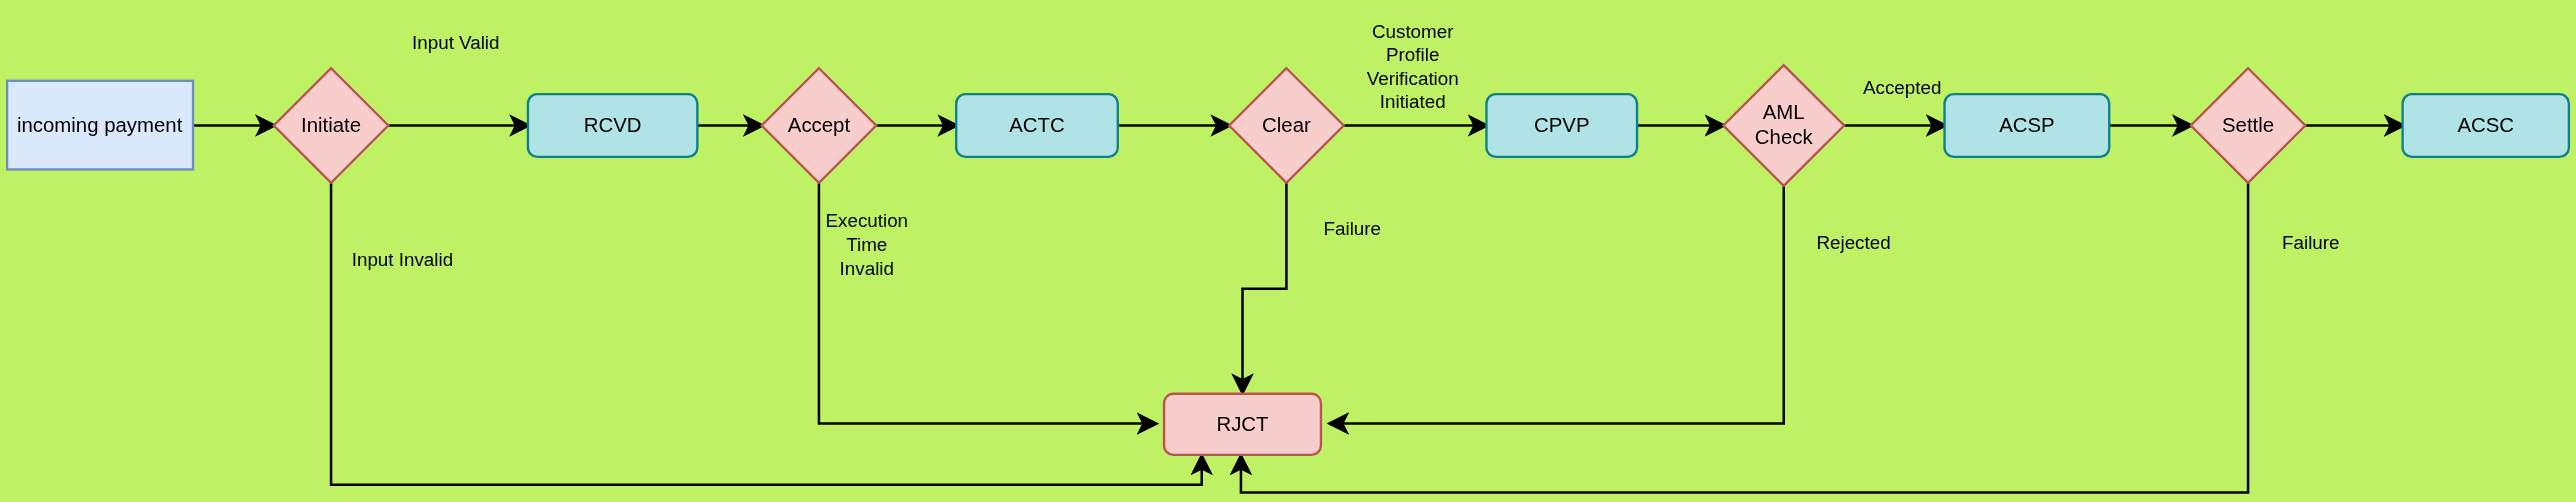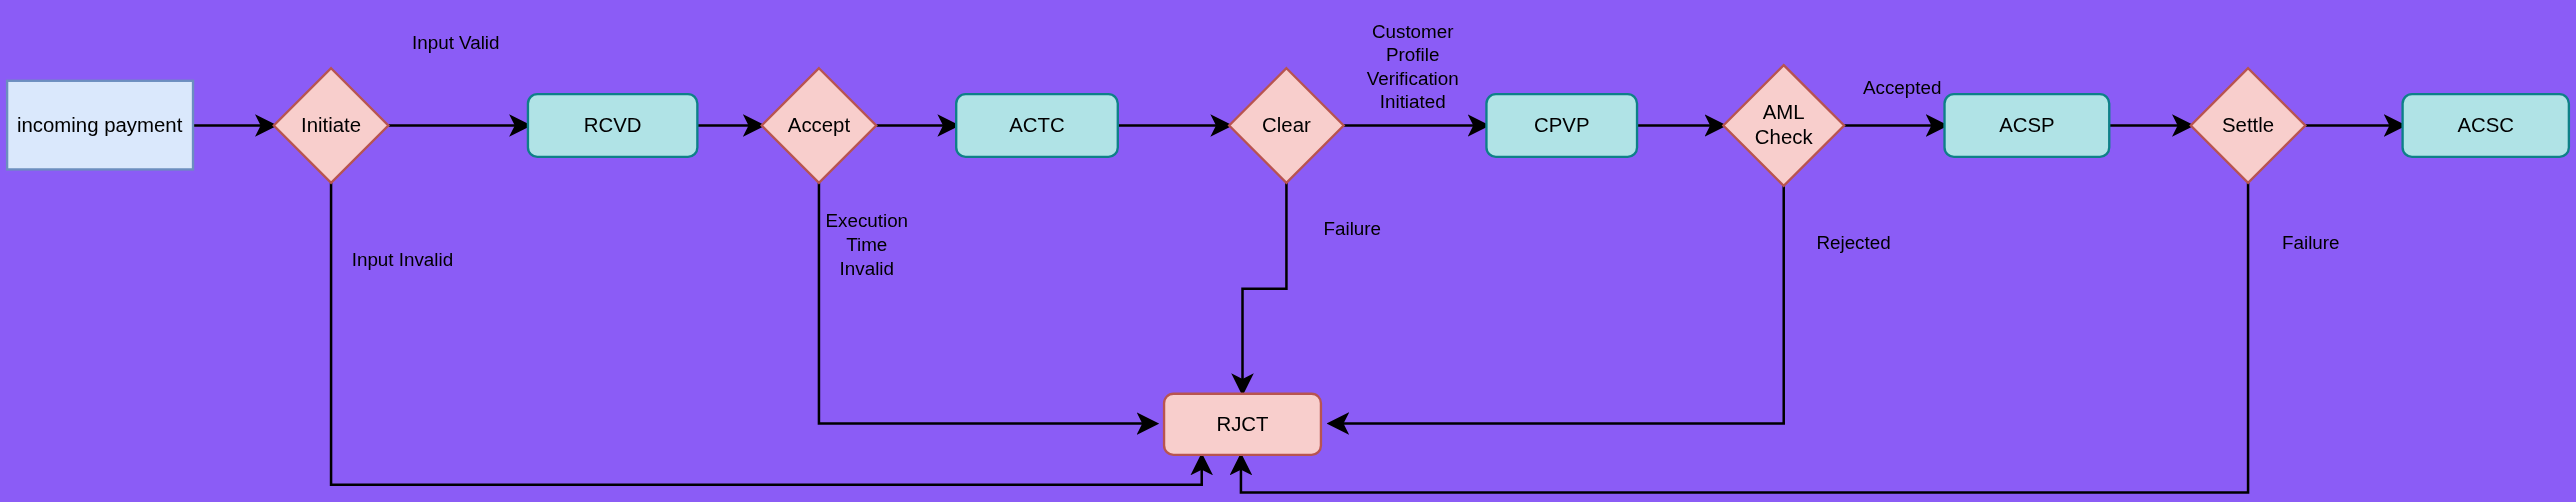--- a/index.html
+++ b/index.html
@@ -10,21 +10,21 @@
   body {
     width: 2576px;
     height: 502px;
     overflow: hidden;
     font-family: "Liberation Sans", sans-serif;
   }
   #canvas {
     position: relative;
     width: 2576px;
     height: 502px;
-    background: #8b5cf6;
+    background: #bef264;
   }
   svg#flow {
     position: absolute;
     left: 0;
     top: 0;
     width: 2576px;
     height: 502px;
     display: block;
   }
   .node-label {

